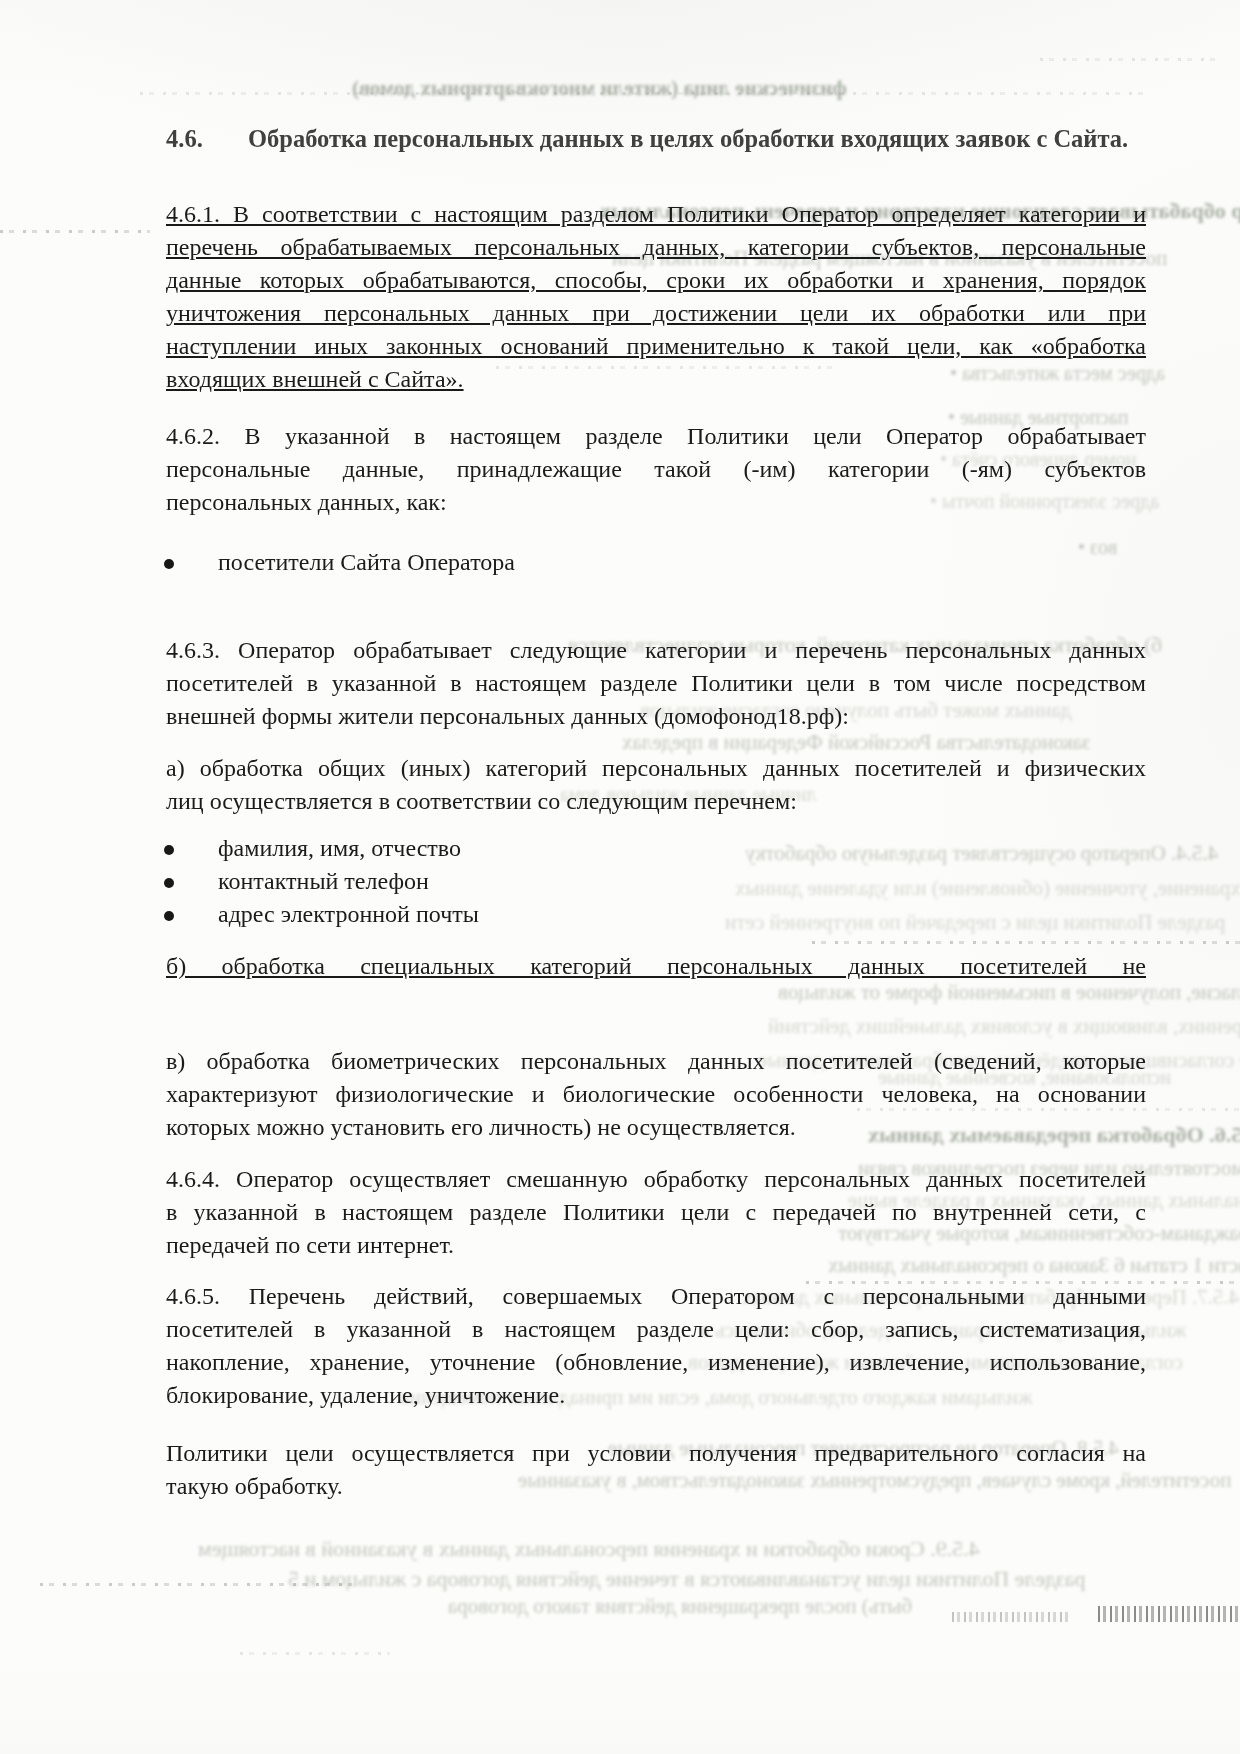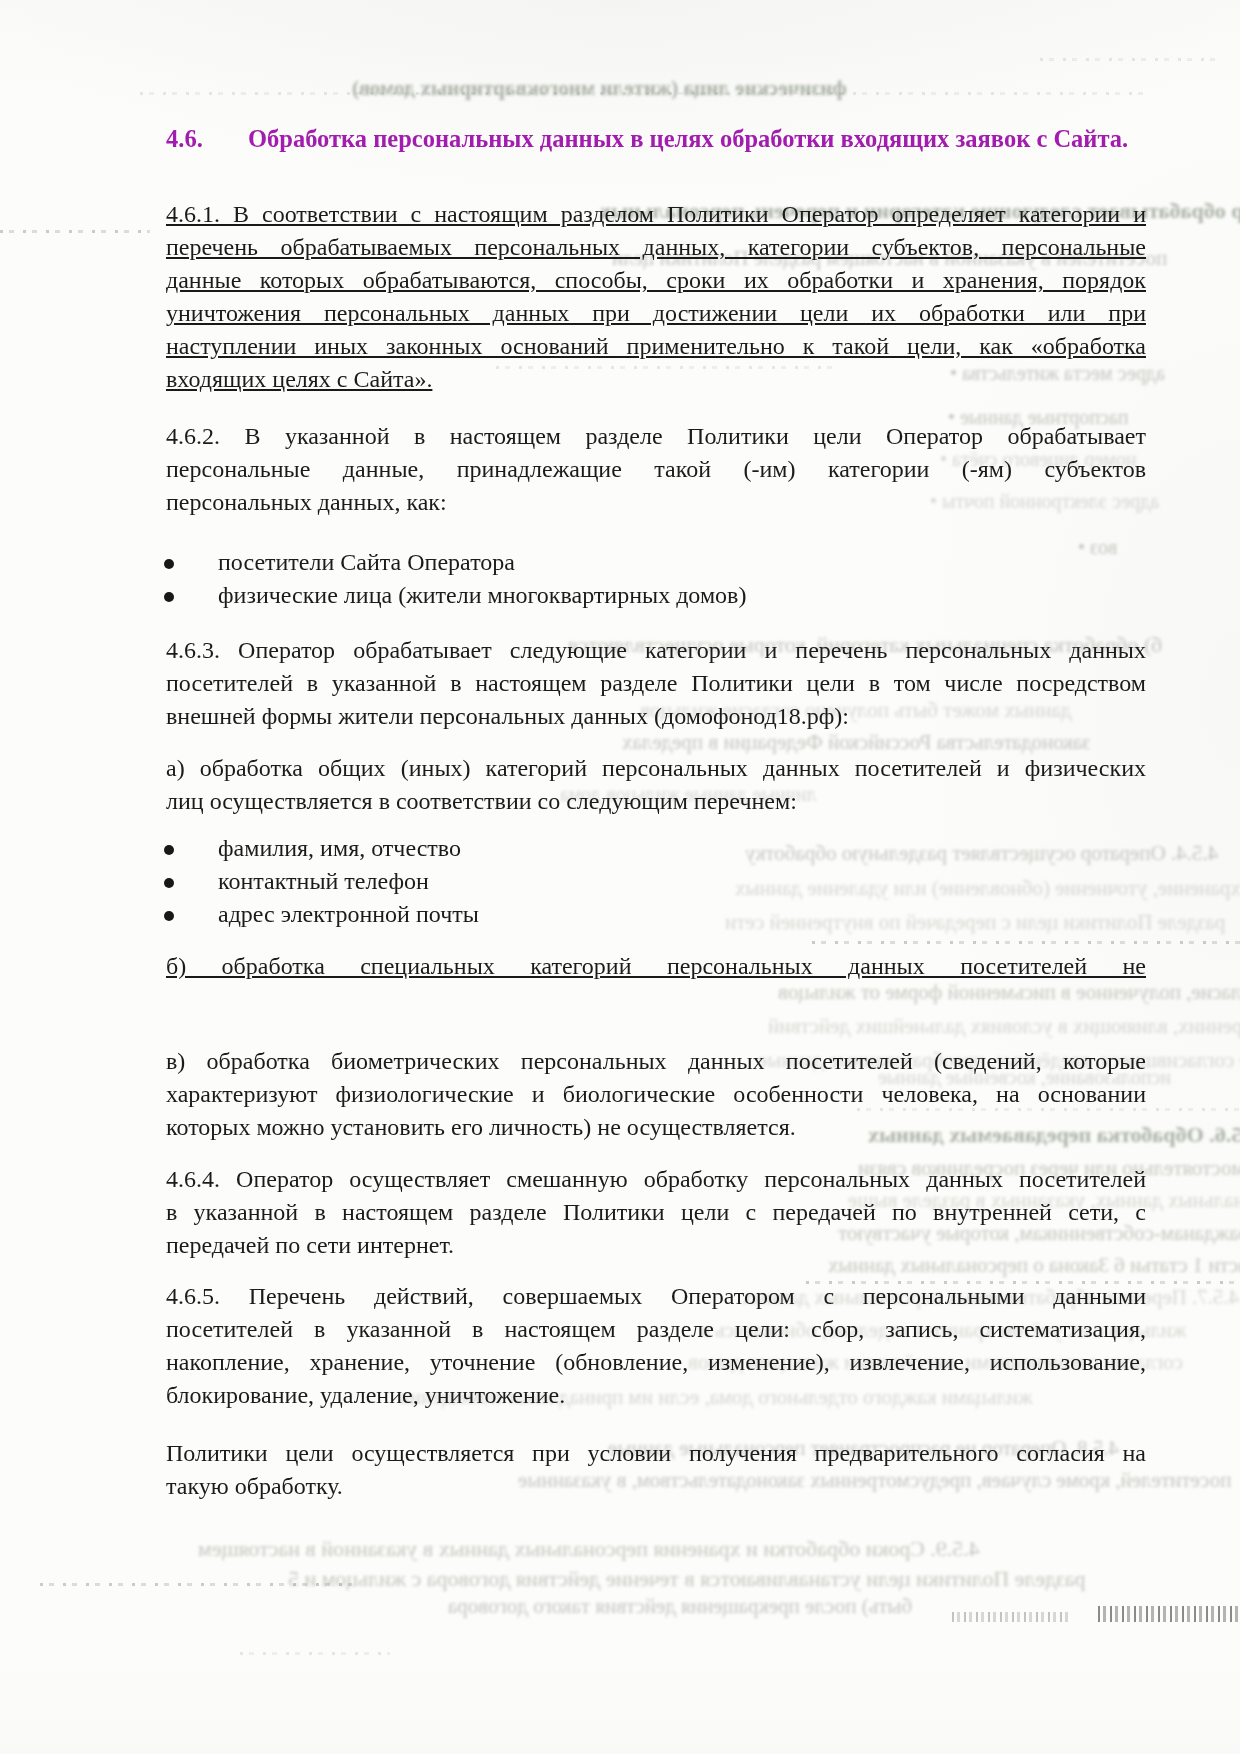--- a/index.html
+++ b/index.html
@@ -14,21 +14,21 @@
     background:
       radial-gradient(ellipse 900px 300px at 50% 0%, rgba(120,120,115,0.04), transparent 70%),
       radial-gradient(ellipse 500px 900px at 100% 40%, rgba(120,120,115,0.03), transparent 70%),
       linear-gradient(180deg, rgba(200,200,195,0.05), rgba(255,255,255,0) 6%, rgba(255,255,255,0) 94%, rgba(200,200,195,0.05));
   }
   .doc{
     position:absolute;left:166px;top:0;width:980px;color:#191919;
   }
   .block{position:absolute;left:0;width:980px;}
   .heading-line{
-    font-weight:bold;font-size:24.5px;line-height:33px;white-space:nowrap;color:#a21caf;
+    font-weight:bold;font-size:24.5px;line-height:33px;white-space:nowrap;color:#404040;
   }
   .heading-num{display:inline-block;width:82px;}
   .line{
     font-size:24px;line-height:33px;height:33px;
     text-align:justify;text-align-last:justify;white-space:nowrap;
     color:#1b1b1b;
   }
   .line.last{text-align-last:left;}
   .bullet-item{position:relative;height:33px;line-height:33px;font-size:24px;color:#1b1b1b;}
   .bullet-dot{
@@ -107,35 +107,31 @@
 
 <div class="doc">
   <div class="block heading-line" style="top:122px"><span class="heading-num">4.6.</span><span>Обработка персональных данных в целях обработки входящих заявок с Сайта.</span></div>
   <div id="sections-root">
       <div class="block" style="top: 198px; text-decoration: underline;">
         <div class="line">4.6.1.  В соответствии с настоящим разделом Политики Оператор определяет категории и</div>
         <div class="line">перечень обрабатываемых персональных данных, категории субъектов, персональные</div>
         <div class="line">данные которых обрабатываются, способы, сроки их обработки и хранения, порядок</div>
         <div class="line">уничтожения персональных данных при достижении цели их обработки или при</div>
         <div class="line">наступлении иных законных оснований применительно к такой цели, как «обработка</div>
-        <div class="line last">входящих целях с Сайта».</div>
+        <div class="line last">входящих внешней с Сайта».</div>
       </div>
       <div class="block" style="top: 420px;">
         <div class="line">4.6.2. В указанной в настоящем разделе Политики цели Оператор обрабатывает</div>
         <div class="line">персональные данные, принадлежащие такой (-им) категории (-ям) субъектов</div>
         <div class="line last">персональных данных, как:</div>
       </div>
       <div class="block" style="top: 546px;">
         <div class="bullet-item">
           <span class="bullet-dot"></span>
           <span class="bullet-text">посетители Сайта Оператора</span>
-        </div>
-        <div class="bullet-item">
-          <span class="bullet-dot"></span>
-          <span class="bullet-text">физические лица (жители многоквартирных домов)</span>
         </div>
       </div>
       <div class="block" style="top: 634px;">
         <div class="line">4.6.3.  Оператор обрабатывает следующие категории и перечень персональных данных</div>
         <div class="line">посетителей в указанной в настоящем разделе Политики цели в том числе посредством</div>
         <div class="line last">внешней формы жители персональных данных (домофонод18.рф):</div>
       </div>
       <div class="block" style="top: 752px;">
         <div class="line">а) обработка общих (иных) категорий персональных данных посетителей и физических</div>
         <div class="line last">лиц осуществляется в соответствии со следующим перечнем:</div>

